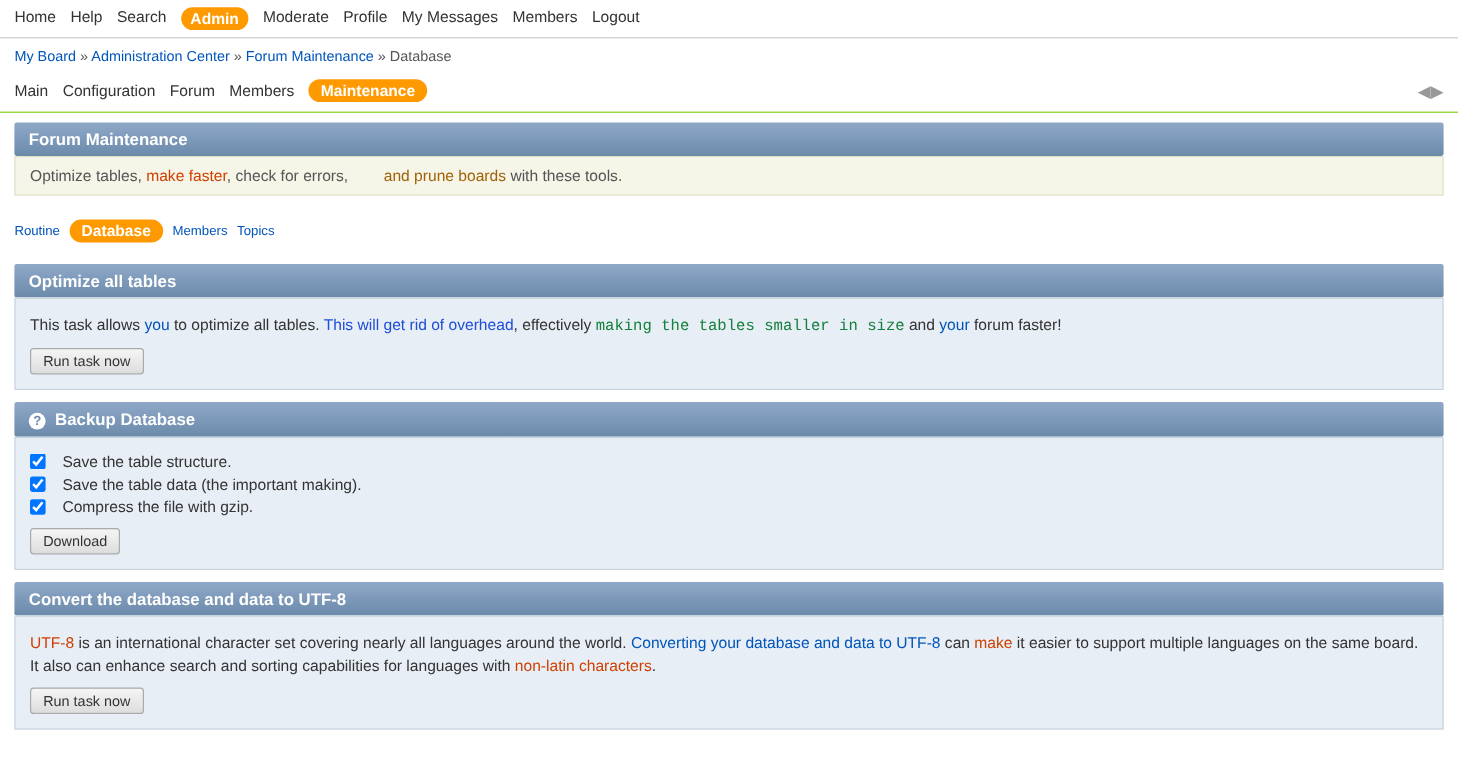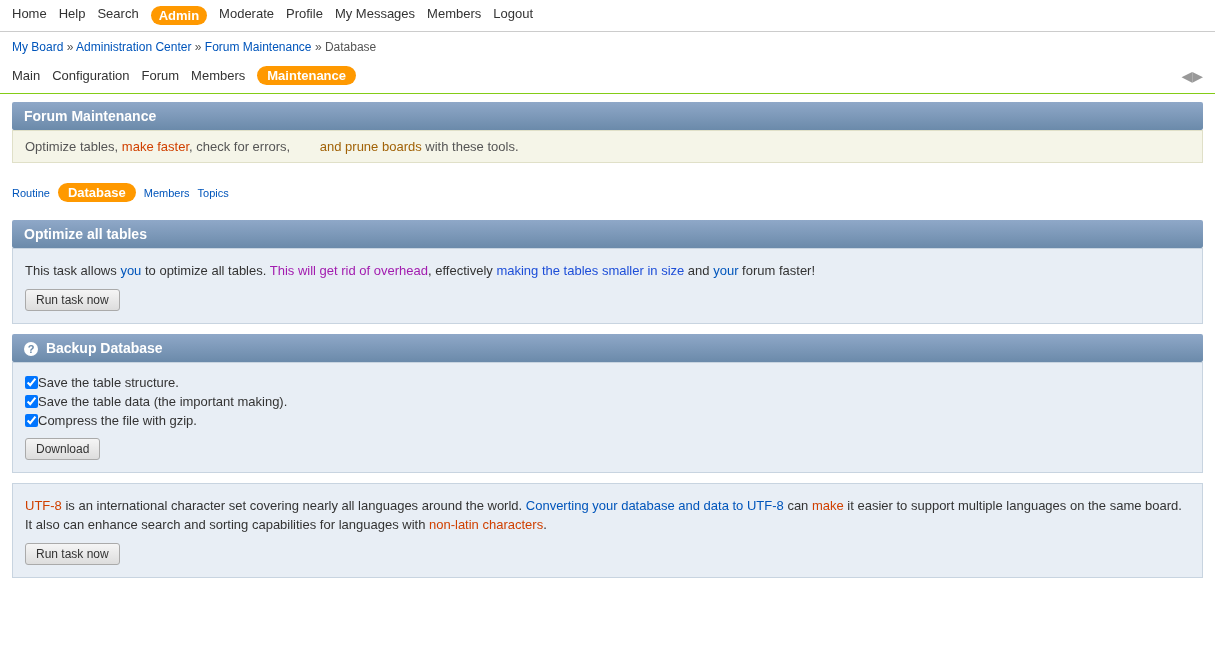--- a/index.html
+++ b/index.html
@@ -102,21 +102,21 @@
       border: 1px solid #aaa;
       border-radius: 3px;
       font-size: 12px;
       cursor: pointer;
       color: #333;
     }
 
     .checkbox-row {
       display: flex;
       align-items: center;
-      gap: 0;
+      gap: 14px;
       margin-bottom: 4px;
       font-size: 13px;
     }
     .checkbox-row input[type="checkbox"] {
       width: 13px;
       height: 13px;
     }
 
     .section-wrapper { margin-bottom: 10px; }
   </style>
@@ -169,21 +169,21 @@
   <a href="#">Members</a>
   <a href="#">Topics</a>
 </div>
 
 <div class="section-wrapper">
   <div class="section-header">
     <span>Optimize all tables</span>
   </div>
   <div class="content-section">
     <p>
-      This task allows <span style="color:#0055bb;">you</span> to optimize all tables. <span style="color:#a21caf;">This will get rid of overhead</span>, effectively <span style="color:#1d4ed8;">making the tables smaller in size</span> and <span style="color:#0055bb;">your</span> forum faster!
+      This task allows <span style="color:#0055bb;">you</span> to optimize all tables. <span style="color:#1d4ed8;">This will get rid of overhead</span>, effectively <span style="color:#15803d;font-family:Liberation Mono, monospace;">making the tables smaller in size</span> and <span style="color:#0055bb;">your</span> forum faster!
     </p>
     <button class="task-btn">Run task now</button>
   </div>
 </div>
 
 <div class="section-wrapper">
   <div class="section-header">
     <span class="help-icon">?</span>
     <span>Backup Database</span>
   </div>
@@ -198,19 +198,22 @@
     </div>
     <div class="checkbox-row">
       <input type="checkbox" checked="" style="">
       <label>Compress the file with gzip.</label>
     </div>
     <button class="task-btn" style="margin-top:6px;">Download</button>
   </div>
 </div>
 
 <div class="section-wrapper">
+  <div class="section-header">
+    <span>Convert the database and data to UTF-8</span>
+  </div>
   <div class="content-section">
     <p>
       <span style="color:#d04000;">UTF-8</span> is an international character set covering nearly all languages around the world. <span style="color:#0055bb;">Converting your database and data to UTF-8</span> can <span style="color:#d04000;">make</span> it easier to support multiple languages on the same board. It also can enhance search and sorting capabilities for languages with <span style="color:#d04000;">non-latin characters</span>.
     </p>
     <button class="task-btn">Run task now</button>
   </div>
 </div>
 
 </body></html>

